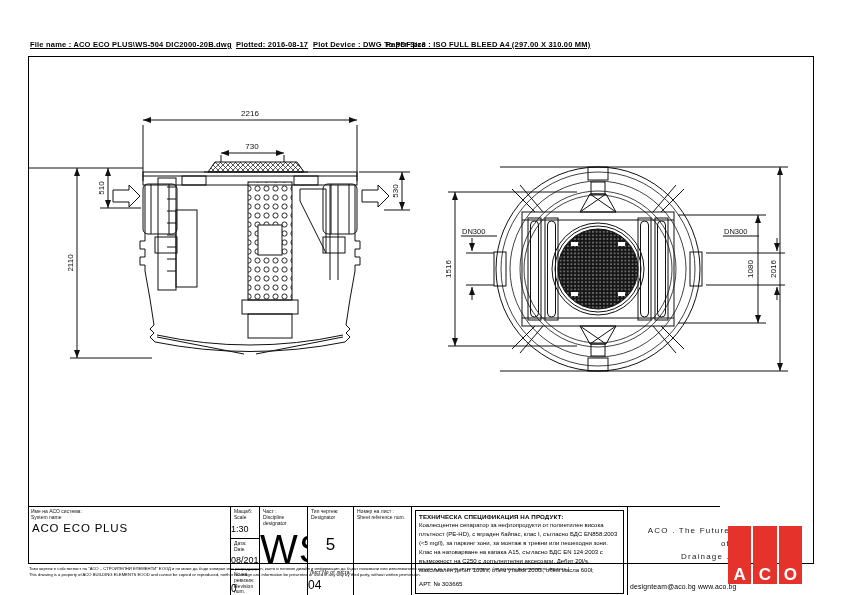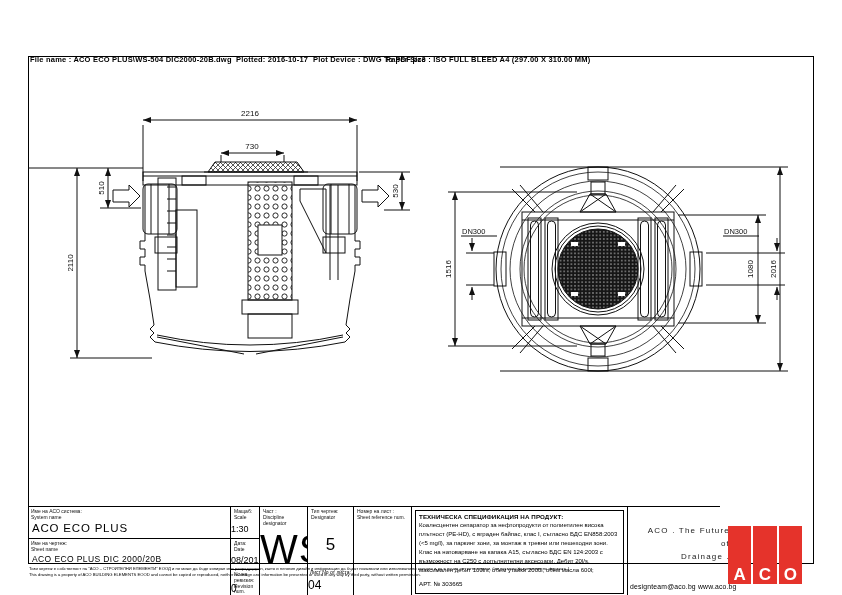--- a/index.html
+++ b/index.html
@@ -1,19 +1,19 @@
 <!DOCTYPE html>
 <html><head>
 <meta charset="utf-8">
 <style>
   * { margin:0; padding:0; box-sizing:border-box; }
   html,body { width:842px; height:595px; background:#fff; }
   body { font-family:"Liberation Sans",sans-serif; color:#000; }
   #sheet { position:relative; width:842px; height:595px; background:#fff; overflow:hidden; }
-  .hdr { position:absolute; top:55px; font-size:7.5px; font-weight:bold; letter-spacing:.2px; white-space:nowrap; }
+  .hdr { position:absolute; top:40px; font-size:7.5px; font-weight:bold; letter-spacing:.2px; white-space:nowrap;text-decoration:underline; }
   #border { position:absolute; left:28px; top:56px; width:786px; height:508px; border:1.2px solid #000; }
   svg text { font-family:"Liberation Sans",sans-serif; fill:#111; }
   .dimtxt { font-size:8px; }
   .dntxt { font-size:7.5px; }
   
   #tblock { position:absolute; left:28px; top:473px; width:692px; height:91px; border-top:1.2px solid #000;margin-top:33px; }
   .cell { position:absolute; overflow:hidden; }
   .bl { border-left:1px solid #000; }
   .bt { border-top:1px solid #000; }
   .lbl { font-size:5px; line-height:1.15; padding:2px 0 0 3px; color:#111; }
@@ -37,21 +37,21 @@
   #acologo { position:absolute; left:100px; top:19px; width:74px; height:58px; display:flex; gap:2px; }
   .stripe { flex:1; display:flex; align-items:flex-end; justify-content:center; color:#fff; font-weight:bold; font-size:17px; line-height:1; padding-bottom:1px; }
   .ftr { position:absolute; left:29px; font-size:4.2px; line-height:1.25; white-space:nowrap; color:#000; width:540px; overflow:hidden; }
 </style>
 </head>
 <body>
 
 <div id="sheet">
 
   <span class="hdr" style="left:30px">File name : ACO ECO PLUS\WS-504 DIC2000-20B.dwg</span>
-  <span class="hdr" style="left:236px">Plotted: 2016-10-17</span>
+  <span class="hdr" style="left:236px">Plotted: 2016-08-17</span>
   <span class="hdr" style="left:313px">Plot Device : DWG To PDF.pc3</span>
   <span class="hdr" style="left:386px">Paper Size : ISO FULL BLEED A4 (297.00 X 310.00 MM)</span>
 
   <div id="border"></div>
 
   <svg style="position:absolute;left:28px;top:85px" width="394" height="300" viewBox="0 0 394 300">
     <defs>
       <marker id="ae" orient="auto" markerWidth="9" markerHeight="8" refX="8" refY="4">
           <path d="M0,1 L8,4 L0,7 z" fill="#111"></path>
         </marker>
@@ -237,24 +237,20 @@
     <text class="dimtxt" x="313" y="129" text-anchor="middle" transform="rotate(-90 313 129)">1080</text>
     <text class="dimtxt" x="336" y="129" text-anchor="middle" transform="rotate(-90 336 129)">2016</text>
   </svg>
 
   <div id="tblock">
 
     <div class="cell" style="left:0;top:0;width:202px;height:31px">
       <div class="lbl"><span>Име на ACO система:</span><br><span>System name</span></div>
       <div class="val v-sys">ACO ECO PLUS</div>
     </div>
-    <div class="cell bt" style="left:0;top:31px;width:202px;height:31px">
-      <div class="lbl"><span>Име на чертеж:</span><br><span>Sheet name</span></div>
-      <div class="val v-sheet">ACO ECO PLUS DIC 2000/20B</div>
-    </div>
 
     <div class="cell bl" style="left:202px;top:0;width:29px;height:31px">
       <div class="lbl"><span>Мащаб:</span><br><span>Scale</span></div>
       <div class="val v-sm">1:30</div>
     </div>
     <div class="cell bl bt" style="left:202px;top:31px;width:29px;height:31px">
       <div class="lbl"><span>Дата:</span><br><span>Date</span></div>
       <div class="val v-sm">08/2016</div>
     </div>
     <div class="cell bl bt" style="left:202px;top:62px;width:29px;height:29px">

